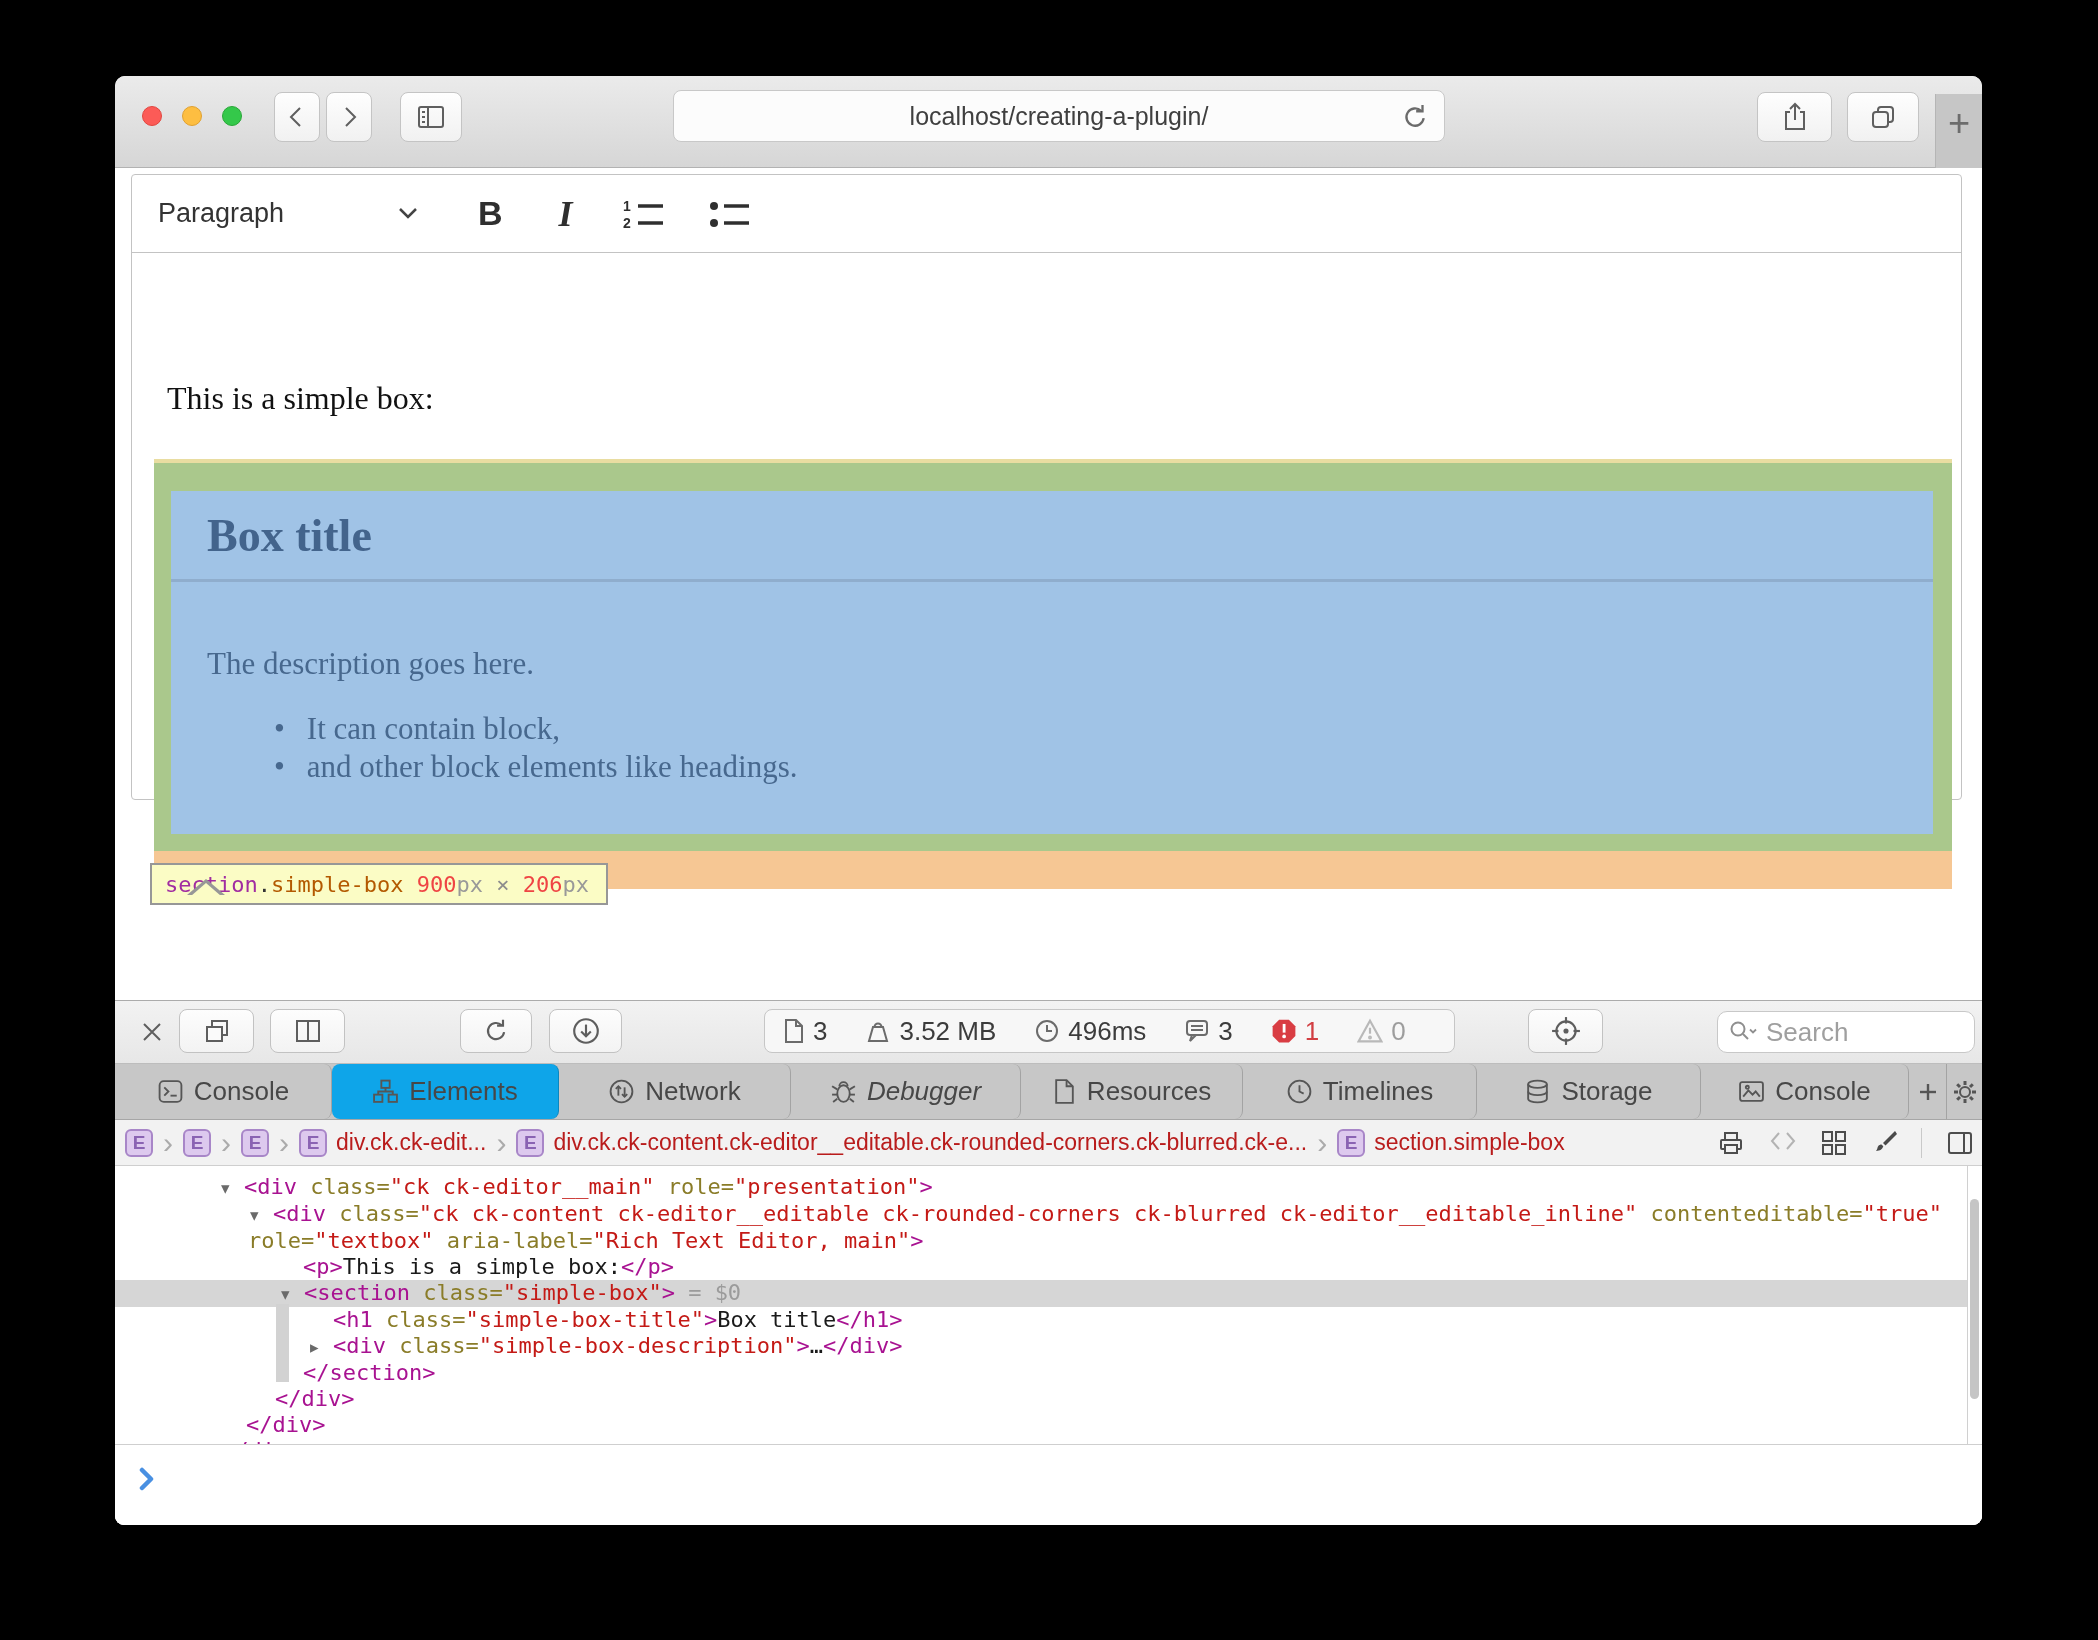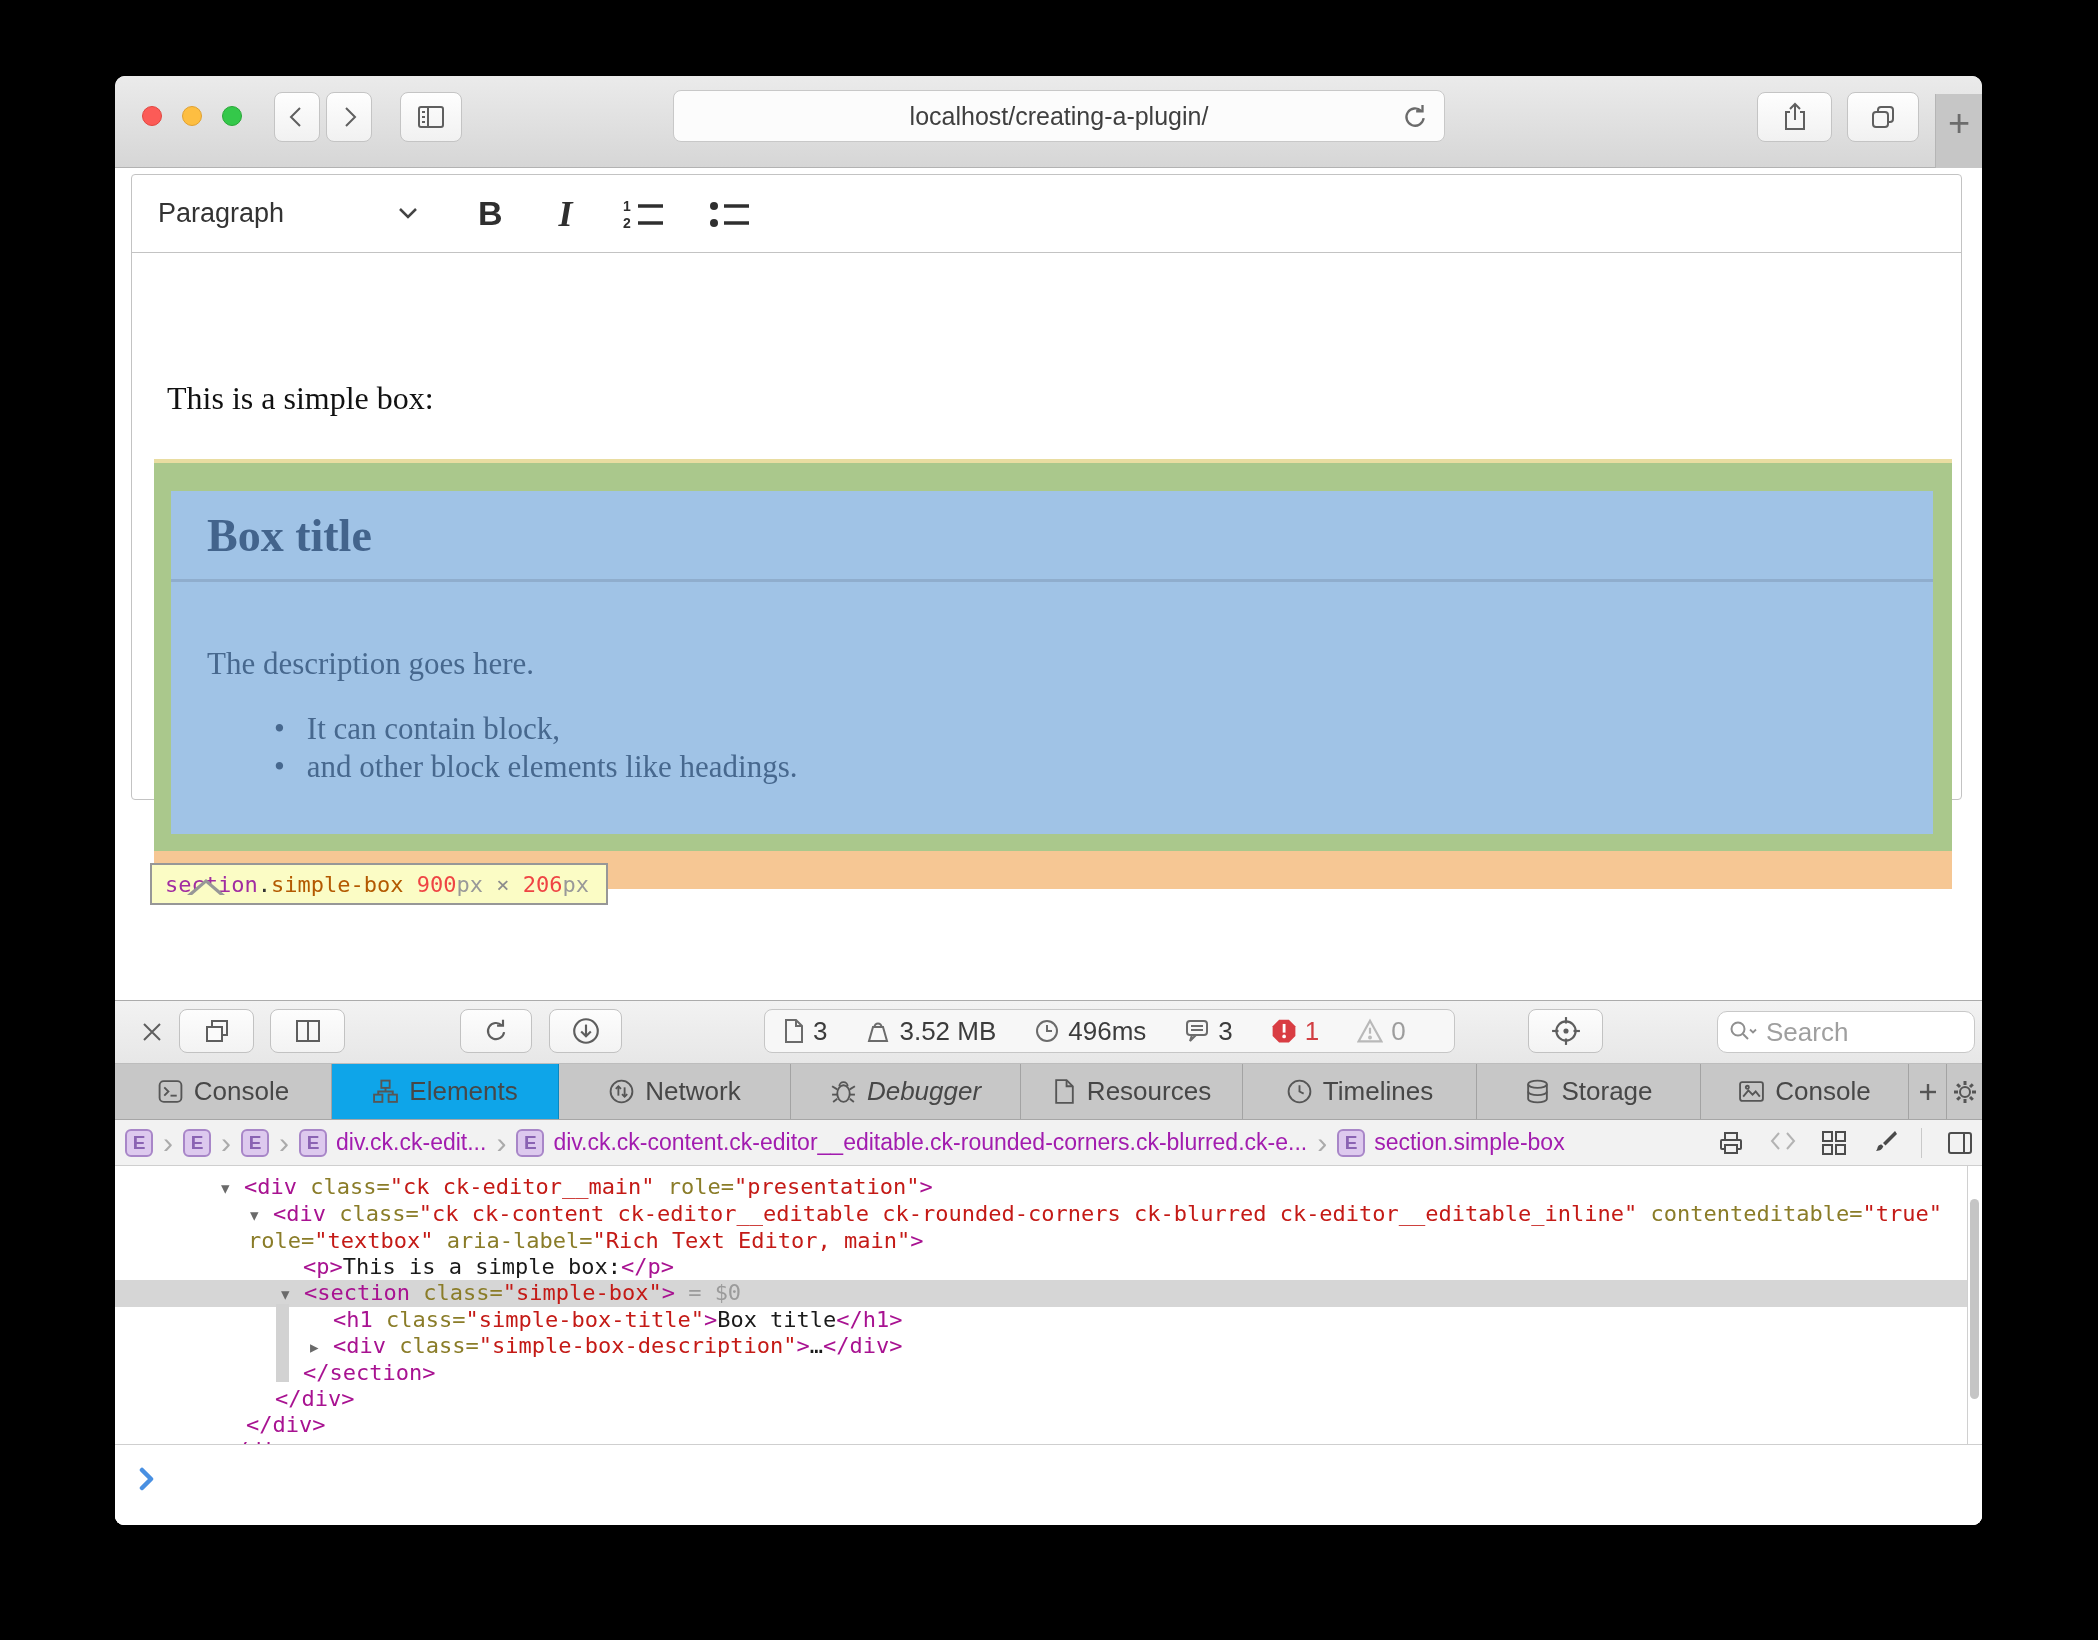--- a/index.html
+++ b/index.html
@@ -87,33 +87,33 @@
   .dt-search { position:absolute; left:1602px; top:10px; width:258px; height:42px; background:#fff;
                border:1px solid #c8c8c8; border-radius:10px; display:flex; align-items:center; padding-left:10px; }
   .dt-search svg { stroke:#8f8f8f; fill:none; stroke-width:2; }
   .dt-search input { border:none; outline:none; background:transparent; font-size:26px; color:#444;
                      width:180px; margin-left:8px; font-family:"Liberation Sans",sans-serif; }
   .dt-search input::placeholder { color:#9f9f9f; }
 
   .dt-tabs { position:absolute; left:0; top:64px; width:100%; height:56px; background:#c7c7c7;
              border-bottom:1px solid #a6a6a6; display:flex; }
   .tab { display:flex; align-items:center; justify-content:center; gap:10px; height:100%;
-         border-right:1px solid rgba(0,0,0,.18); font-size:26px; color:#474747; }
+         border-right:1px solid rgba(0,0,0,.18); font-size:26px; color:#474747;border-radius:8px; }
   .tab svg { stroke:#565656; fill:none; stroke-width:1.8; }
   .tab.selected { background:#0ea5e9; }
   .tab-plus, .tab-gear { display:flex; align-items:center; justify-content:center; height:100%;
          border-right:1px solid rgba(0,0,0,.18); color:#555; }
 
   .dt-crumbs { position:absolute; left:0; top:120px; width:100%; height:46px; background:#f2f2f2;
                border-bottom:1px solid #cfcfcf; display:flex; align-items:center; padding-left:10px; }
   .ebadge { width:28px; height:28px; border-radius:6px; background:#ddc9ee; border:2px solid #a886c8;
             color:#8a63b3; font-size:19px; font-weight:700; display:flex; align-items:center;
             justify-content:center; flex:none; }
   .crumb { display:flex; align-items:center; gap:9px; }
-  .crumb-label { font-size:23px; color:#a21caf; white-space:nowrap;text-align:center; }
+  .crumb-label { font-size:23px; color:#b91c1c; white-space:nowrap;text-align:center; }
   .crumb-sep { color:#ababab; font-size:30px; margin:0 10px; font-weight:300; }
   .crumb-tools { position:absolute; right:0; top:0; height:100%; display:flex; align-items:center; gap:24px; padding-right:8px; }
   .crumb-tools svg { stroke:#4d4d4d; fill:none; stroke-width:2; }
   .crumb-tools .dim svg { stroke:#b3b3b3; }
   .ct-sep { width:1px; height:30px; background:#c9c9c9; }
 
   .dom-tree { position:absolute; left:0; top:166px; width:1852px; height:278px; overflow:hidden;
               background:#fff; padding-top:8px; font-family:"DejaVu Sans Mono",monospace; font-size:22px; }
   .dom-row { line-height:26px; white-space:pre; width:100%; color:#1a1a1a; }
   .dom-row.selected { background:#d6d6d6; }

